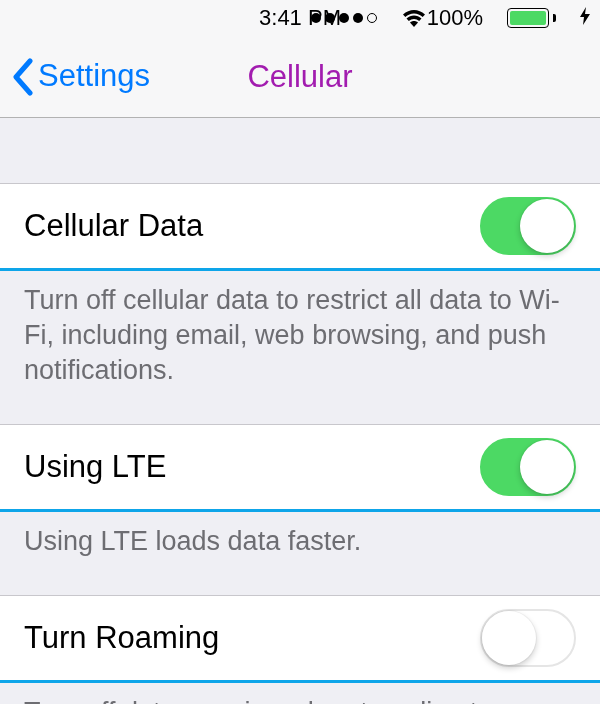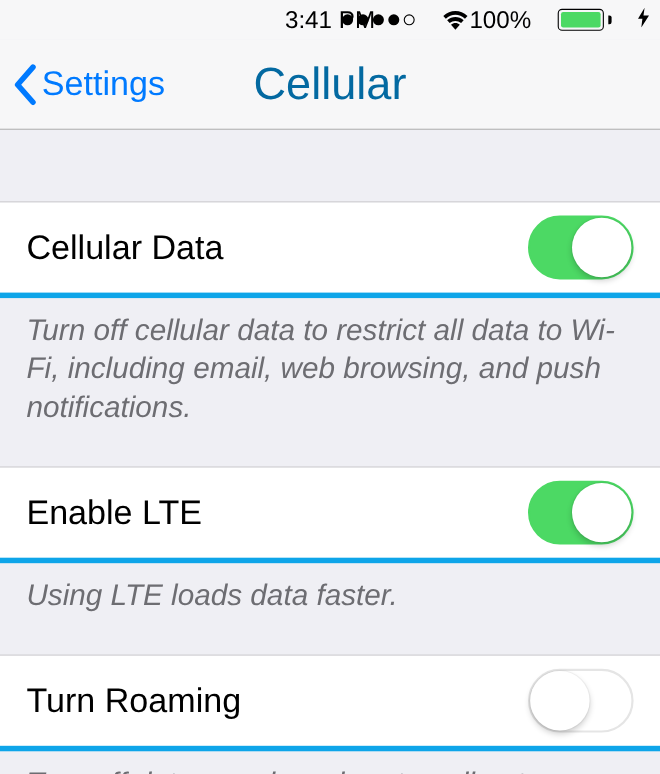--- a/index.html
+++ b/index.html
@@ -103,54 +103,53 @@
       font-weight: 300;
       gap: 4px;
     }
     .chevron-left svg {
       display: block;
     }
     .nav-title {
       position: absolute;
       left: 50%;
       transform: translateX(-50%);
-      font-size: 41px;
+      font-size: 31px;
       font-weight: 500;
-      color: #0369a1;
+      color: #a21caf;
     }
 
     
     .section-gap {
       height: 65px;
     }
     .section-gap-small {
       height: 36px;
     }
     .row {
       background: #fff;
       border-top: 1px solid #c8c7cc;
-      border-bottom: 5px solid #0ea5e9;
+      border-bottom: 3px solid #0ea5e9;
       display: flex;
       align-items: center;
       justify-content: space-between;
       padding: 0 24px;
       height: 88px;
     }
     .row-label {
       font-size: 31px;
       font-weight: 300;
       color: #000;
     }
     .footer-text {
       padding: 12px 24px 0 24px;
       font-size: 27px;
       font-weight: 300;
       color: #6d6d72;
       line-height: 1.3;
-      font-style: italic;
     }
 
     
     .switch {
       width: 96px;
       height: 58px;
       border-radius: 29px;
       position: relative;
       background: #fff;
       border: 2px solid #e5e5e5;
@@ -230,21 +229,21 @@
   <span class="row-label">Cellular Data</span>
   <div class="switch on">
     <div class="knob"></div>
   </div>
 </div>
 <div class="footer-text">Turn off cellular data to restrict all data to Wi-Fi, including email, web browsing, and push notifications.</div>
 
 <div class="section-gap-small"></div>
 
 <div class="row">
-  <span class="row-label">Enable LTE</span>
+  <span class="row-label">Using LTE</span>
   <div class="switch on">
     <div class="knob"></div>
   </div>
 </div>
 <div class="footer-text">Using LTE loads data faster.</div>
 
 <div class="section-gap-small"></div>
 
 <div class="row">
   <span class="row-label">Turn Roaming</span>

